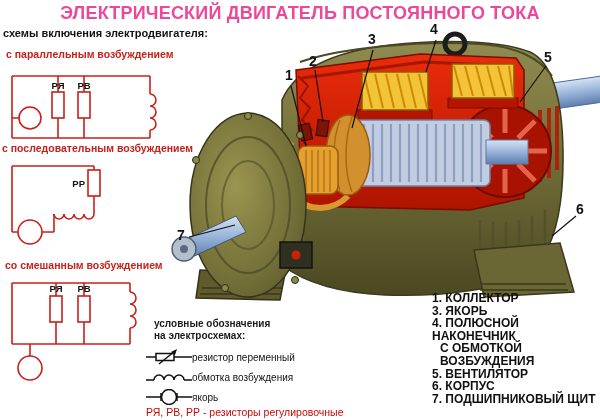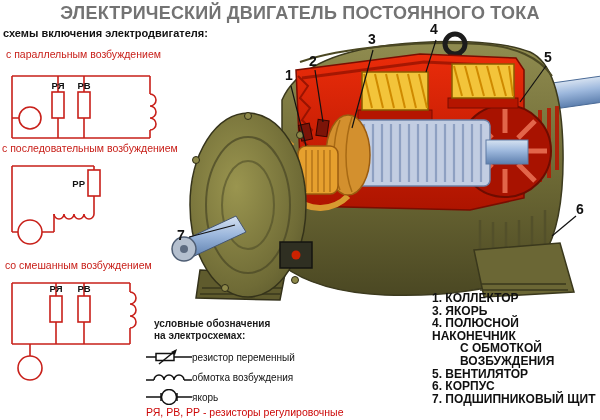--- a/index.html
+++ b/index.html
@@ -3,29 +3,29 @@
 <meta charset="utf-8">
 <style>
   html,body{margin:0;padding:0;background:#888;}
   .poster{
     position:relative;width:600px;height:420px;background:#ffffff;
     overflow:hidden;font-family:"Liberation Sans",sans-serif;
   }
   .poster svg.scene{position:absolute;left:0;top:0;}
   .title{
     position:absolute;top:3px;left:0;right:0;text-align:center;
-    font-size:18px;font-weight:bold;color:#737373;letter-spacing:.2px;white-space:nowrap;
+    font-size:18px;font-weight:bold;color:#ec4899;letter-spacing:.2px;white-space:nowrap;
   }
   .schemes-heading{position:absolute;left:3px;top:27px;font-size:11px;font-weight:bold;color:#121212;white-space:nowrap;}
-  .scheme-label{position:absolute;font-size:10.5px;font-weight:normal;color:#c8201a;white-space:nowrap;}
+  .scheme-label{position:absolute;font-size:10.5px;font-weight:bold;color:#c8201a;white-space:nowrap;}
   #sl1{left:6px;top:48px}
   #sl2{left:2px;top:142px}
   #sl3{left:5px;top:259px}
   .legend{position:absolute;left:432px;top:292px;width:168px;font-size:12px;font-weight:bold;color:#101010;line-height:12.6px;}
-  .legend .indent{margin-left:28px;}
+  .legend .indent{margin-left:8px;}
   .symbols-heading{position:absolute;left:154px;top:318px;font-size:10px;font-weight:bold;color:#1a1a1a;line-height:12px;}
   .symbols-heading .l2{margin-left:0;}
   .symbol-row{position:absolute;left:146px;display:flex;align-items:center;font-size:10px;color:#111;white-space:nowrap;}
   #sr1{top:349px} #sr2{top:369px} #sr3{top:389px}
   .symbol-row svg{display:block;}
   .symbols-note{position:absolute;left:146px;top:406px;font-size:10.5px;font-weight:normal;color:#cc0808;white-space:nowrap;}
   .callout-num{font:bold 14px "Liberation Sans",sans-serif;fill:#111;text-anchor:middle;}
   .res-label{font:bold 9.5px "Liberation Sans",sans-serif;fill:#111;text-anchor:middle;}
   .res-label.end{text-anchor:end;}
 </style>

